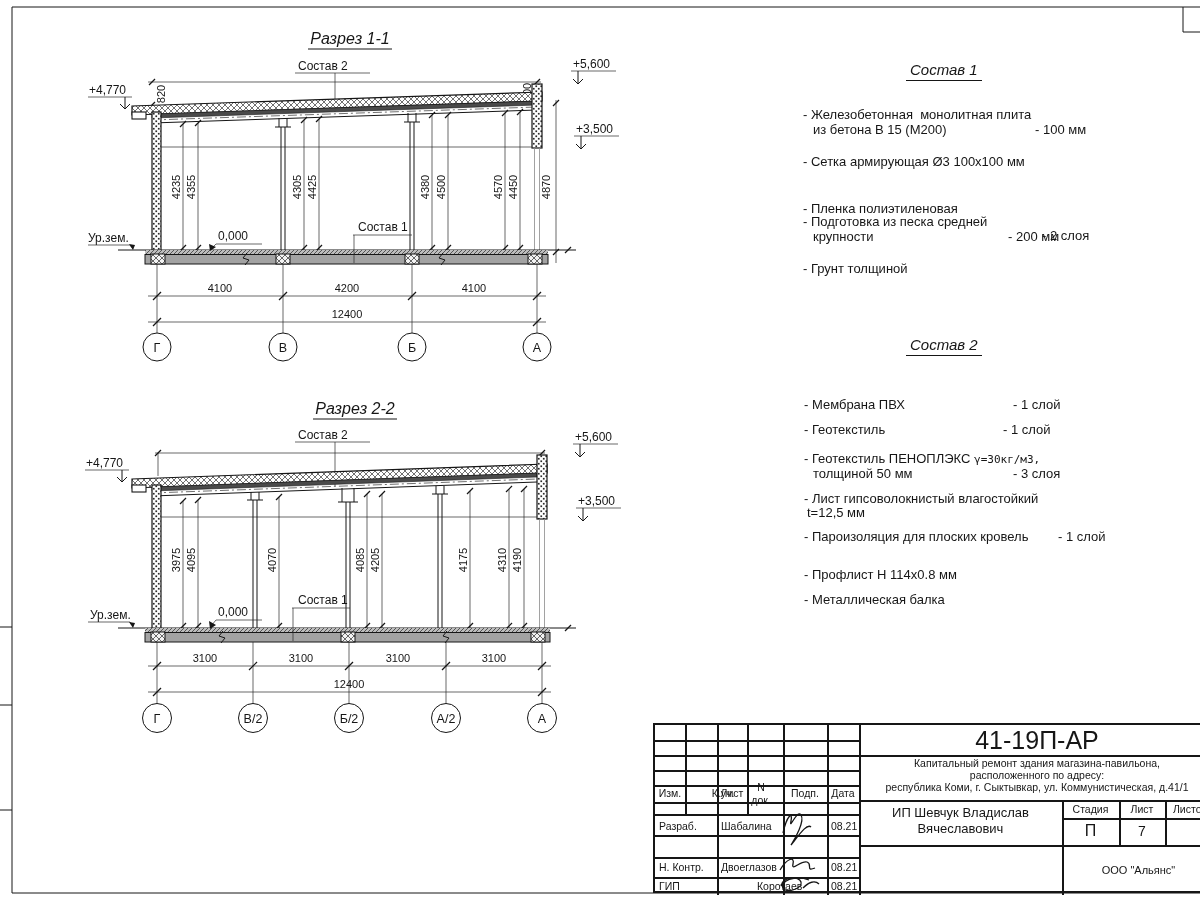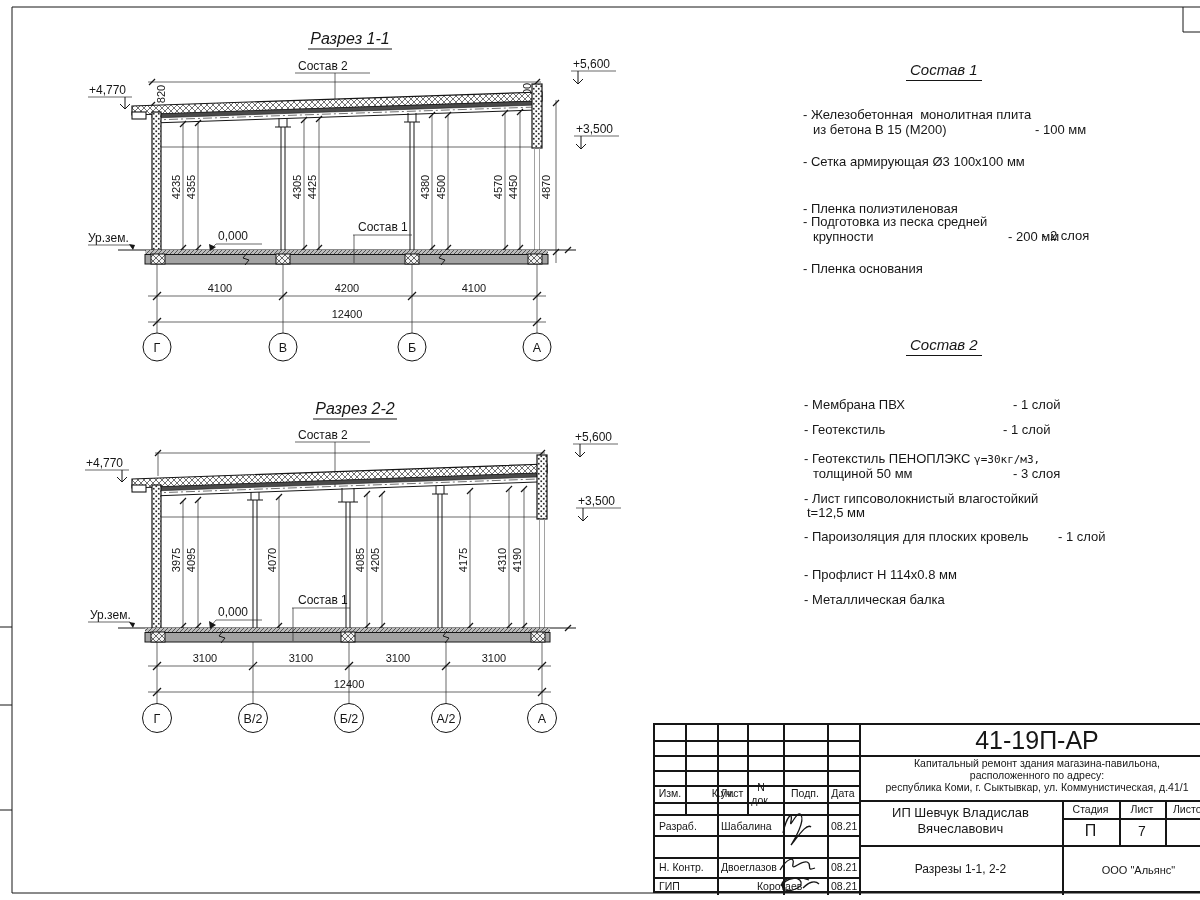--- a/index.html
+++ b/index.html
@@ -375,21 +375,21 @@
   <div class="spec-h" style="left:906px;top:61px;">Состав 1</div>
   <div class="sline" style="left:803px;top:107px;">- Железобетонная  монолитная плита</div>
   <div class="sline" style="left:813px;top:122px;">из бетона В 15 (М200)</div>
   <div class="sval" style="left:1035px;top:122px;">- 100 мм</div>
   <div class="sline" style="left:803px;top:154px;">- Сетка армирующая Ø3 100х100 мм</div>
   <div class="sline" style="left:803px;top:201px;">- Пленка полиэтиленовая</div>
   <div class="sval" style="left:1042px;top:184px;margin-top:44px;">- 2 слоя</div>
   <div class="sline" style="left:803px;top:214px;">- Подготовка из песка средней</div>
   <div class="sline" style="left:813px;top:229px;">крупности</div>
   <div class="sval" style="left:1008px;top:229px;">- 200 мм</div>
-  <div class="sline" style="left:803px;top:261px;">- Пленка основания</div>
+  <div class="sline" style="left:803px;top:261px;">- Грунт толщиной</div>
 </div>
 
 <div>
   <div class="spec-h" style="left:906px;top:336px;">Состав 2</div>
   <div class="sline" style="left:804px;top:397px;">- Мембрана ПВХ</div>
   <div class="sval" style="left:1013px;top:397px;">- 1 слой</div>
   <div class="sline" style="left:804px;top:422px;">- Геотекстиль</div>
   <div class="sval" style="left:1003px;top:422px;">- 1 слой</div>
   <div class="sline" style="left:804px;top:451px;"><span>- Геотекстиль ПЕНОПЛЭКС </span><span class="gmm">γ=30кг/м3,</span></div>
   <div class="sline" style="left:813px;top:466px;">толщиной 50 мм</div>
@@ -459,15 +459,14 @@
   <div class="tc" style="left:204px;top:32px;width:356px;height:12px;">Капитальный ремонт здания магазина-павильона,</div>
   <div class="tc" style="left:204px;top:44px;width:356px;height:12px;">расположенного по адресу:</div>
   <div class="tc" style="left:204px;top:56px;width:356px;height:13px;">республика Коми, г. Сыктывкар, ул. Коммунистическая, д.41/1</div>
   <div class="tc" style="left:204px;top:80px;width:203px;height:16px;font-size:13px;">ИП Шевчук Владислав</div>
   <div class="tc" style="left:204px;top:96px;width:203px;height:16px;font-size:13px;">Вячеславович</div>
   <div class="tc" style="left:407px;top:75px;width:57px;height:18px;">Стадия</div>
   <div class="tc" style="left:464px;top:75px;width:46px;height:18px;">Лист</div>
   <div class="tc" style="left:510px;top:75px;width:50px;height:18px;">Листов</div>
   <div class="tc" style="left:407px;top:93px;width:57px;height:27px;font-size:16px;">П</div>
   <div class="tc" style="left:464px;top:93px;width:46px;height:27px;font-size:14px;">7</div>
-  <div class="tc" style="left:204px;top:120px;width:203px;height:50px;font-size:12px;">Разрезы 1-1, 2-2</div>
   <div class="tc" style="left:407px;top:120px;width:153px;height:50px;font-size:11px;">ООО "Альянс"</div>
 </div>
 
 </body></html>

